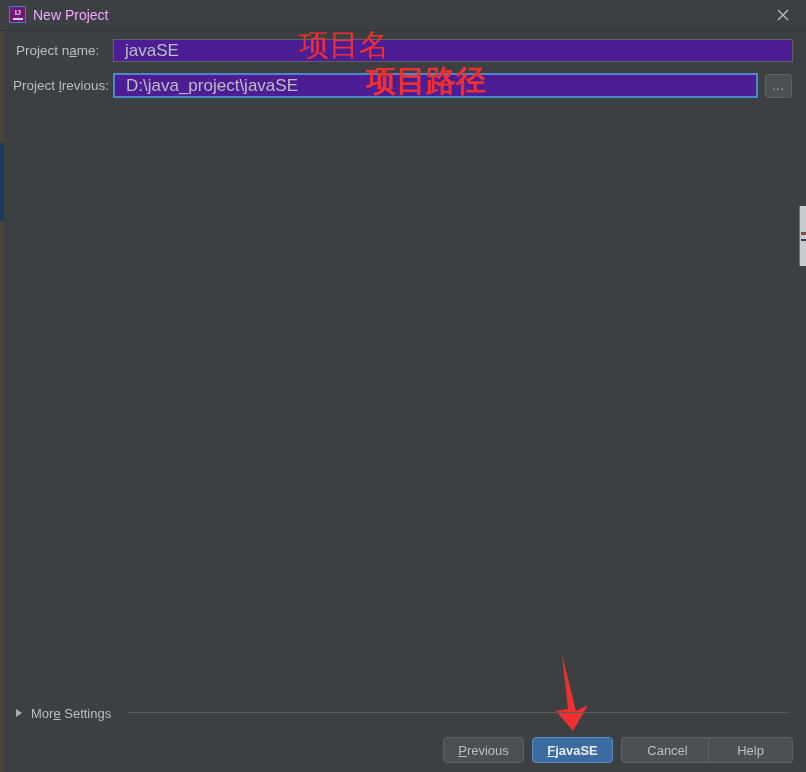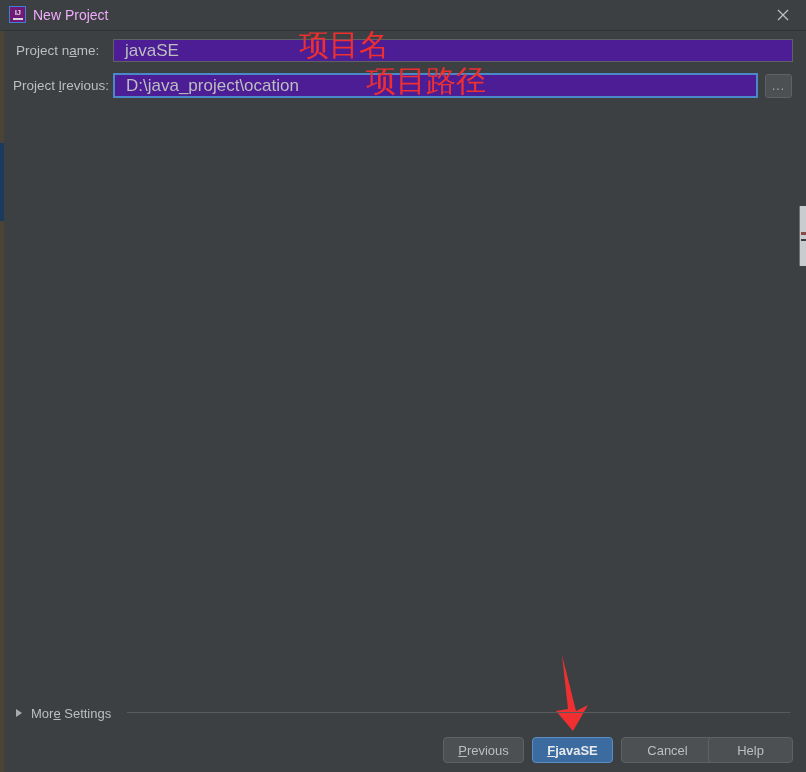--- a/index.html
+++ b/index.html
@@ -162,21 +162,21 @@
   
   .annotation {
     position: absolute;
     color: #f03030;
     font-size: 30px;
     font-family: "DejaVu Sans", sans-serif;
     white-space: nowrap;
     line-height: 30px;
   }
   #annotation-name { left: 299px; top: 30px; }
-  #annotation-location { left: 366px; top: 66px; }
+  #annotation-location { left: 366px; top: 66px; font-weight: bold; }
 
   
   #red-arrow {
     position: absolute;
     left: 548px; top: 655px;
     width: 44px; height: 76px;
   }
 
   
   #more-settings {
@@ -260,21 +260,21 @@
     <div class="mark2"></div>
   </div>
 
   <div class="form-label" id="name-label"><span>Project n</span><span class="mnem">a</span><span>me:</span></div>
   <div class="text-field" id="name-field">
     <span>javaSE</span>
   </div>
 
   <div class="form-label" id="location-label"><span>Project </span><span class="mnem">l</span><span>revious:</span></div>
   <div class="text-field" id="location-field">
-    <span>D:\java_project\ocation</span>
+    <span>D:\java_project\javaSE</span>
   </div>
   <div id="browse-button">
     <span>...</span>
   </div>
 
   <div class="annotation" id="annotation-name">项目名</div>
   <div class="annotation" id="annotation-location">项目路径</div>
 
   <svg id="red-arrow" viewBox="0 0 44 76">
     <polygon points="14,0 28,56 40,50 25,76 8,56 20,54" fill="#f03030"></polygon>

